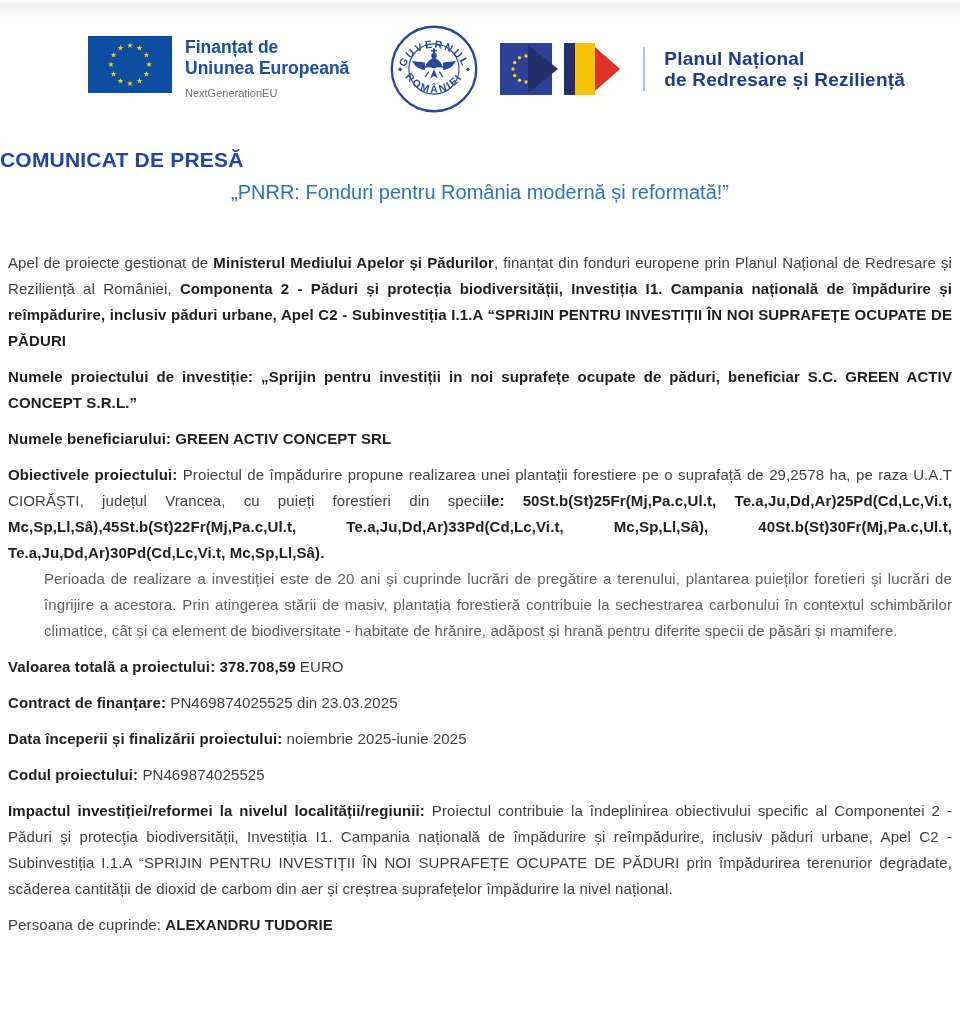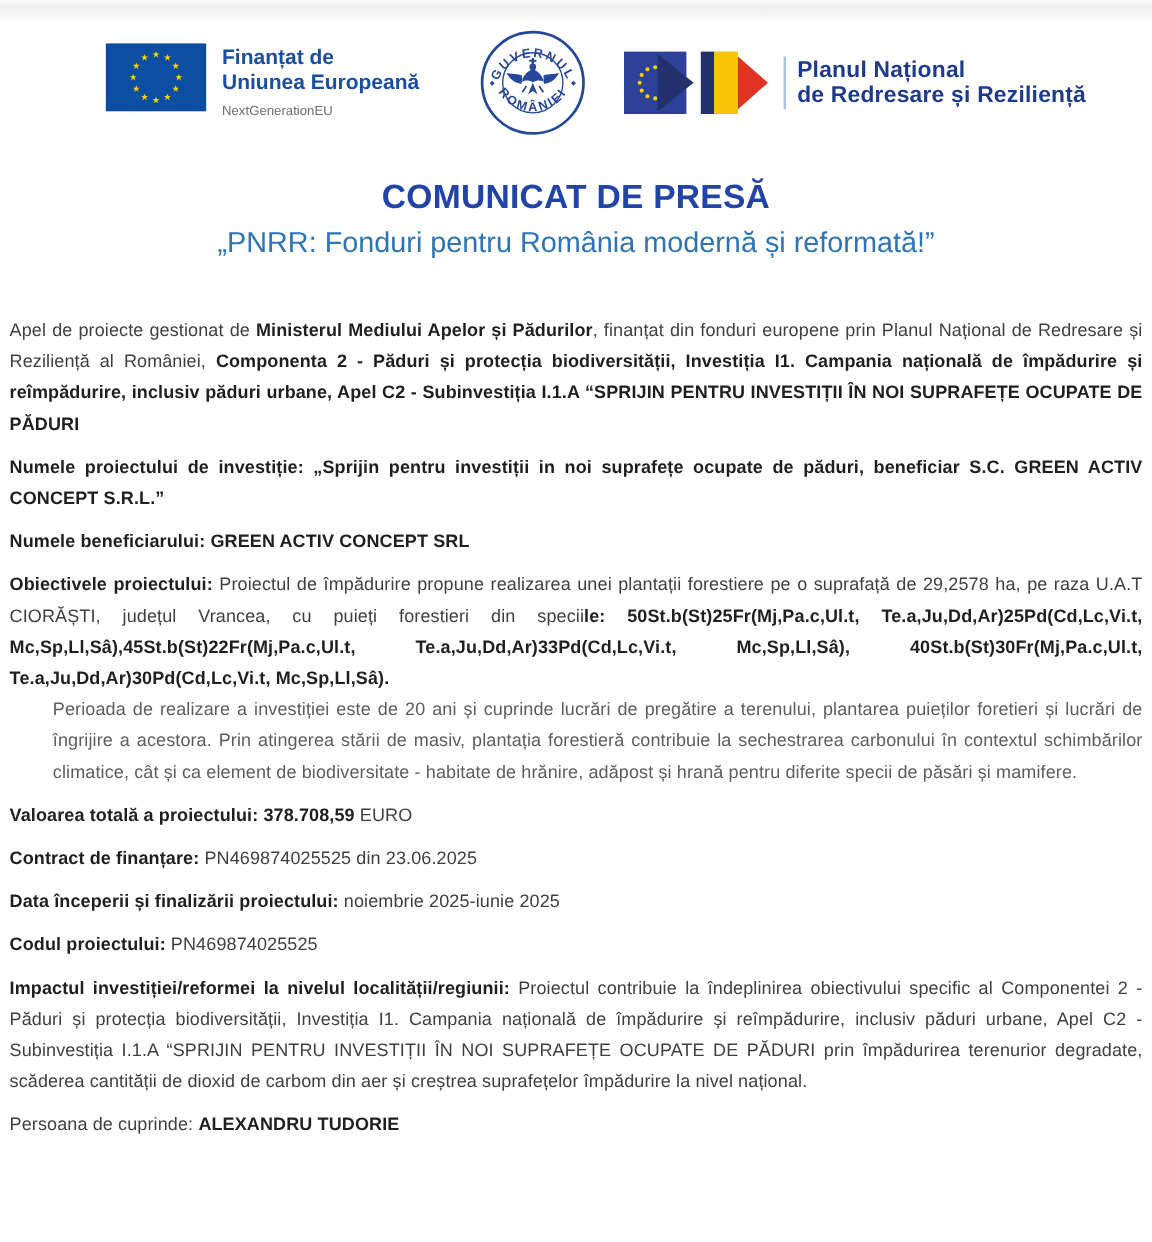--- a/index.html
+++ b/index.html
@@ -13,28 +13,28 @@
   html,body{margin:0;padding:0;background:#ffffff;}
   body{width:960px;height:1035px;overflow:hidden;font-family:"Liberation Sans",sans-serif;}
   .page{position:relative;width:960px;height:1035px;background:#fff;overflow:hidden;}
   .top-band{height:18px;background:linear-gradient(180deg,#fefefe 0%,#ececec 32%,#f6f6f6 68%,#ffffff 100%);}
   .logos{display:flex;align-items:center;justify-content:space-between;padding:4px 55px 0 57px;height:94px;}
   .eu-block{display:flex;align-items:flex-start;gap:13px;margin-left:31px;}
   .eu-text{padding-top:1px;}
   .eu-bold{font-weight:bold;color:var(--eu-text-blue);font-size:17.5px;line-height:21px;}
   .eu-gray{color:var(--nextgen-gray);font-size:11px;line-height:19px;margin-top:5px;}
   .seal{margin-left:18px;}
-  .pnrr-block{display:flex;align-items:center;gap:9px;}
+  .pnrr-block{display:flex;align-items:center;gap:19px;}
   .pnrr-sep{width:2px;height:44px;background:var(--separator-blue);}
   .pnrr-text div{font-weight:bold;color:var(--pnrr-text-blue);font-size:19px;line-height:21.5px;letter-spacing:0.2px;}
   .date{margin-top:28px;padding-right:6px;text-align:right;font-weight:bold;font-style:italic;
         font-size:16.5px;color:var(--date-black);letter-spacing:0.3px;}
-  .title{margin:32px 0 0 0;text-align:center;font-size:28px;font-weight:bold;
+  .title{margin:32px 0 0 0;font-size:21px;font-weight:bold;
          color:var(--title-blue);letter-spacing:0.2px;}
-  .subtitle{margin:9px 0 0 0;text-align:center;font-size:24px;font-weight:normal;
+  .subtitle{margin:9px 0 0 0;text-align:center;font-size:20px;font-weight:normal;
             color:var(--subtitle-blue);}
   .body{margin:46px 8px 0 8px;font-size:15px;line-height:26px;text-align:justify;
         color:var(--body-text);letter-spacing:0.1px;}
   .body p{margin:0 0 10px 0;}
   .body p.no-gap{margin-bottom:0;}
   .body p.muted{color:var(--gray-text);margin-left:36px;}
   .body .b{font-weight:bold;color:var(--bold-text);}
   svg text{font-family:"Liberation Sans",sans-serif;}
 </style>
 </head>
@@ -130,19 +130,19 @@
   <h1 class="title">COMUNICAT DE PRESĂ</h1>
   <h2 class="subtitle">„PNRR: Fonduri pentru România modernă și reformată!”</h2>
 
   <div class="body">
       <p><span>Apel de proiecte gestionat de </span><span class="b">Ministerul Mediului Apelor și Pădurilor</span><span>, finanțat din fonduri europene prin Planul Național de Redresare și Reziliență al României, </span><span class="b">Componenta 2 - Păduri și protecția biodiversității, Investiția I1. Campania națională de împădurire și reîmpădurire, inclusiv păduri urbane, Apel C2 - Subinvestiția I.1.A “SPRIJIN PENTRU INVESTIȚII ÎN NOI SUPRAFEȚE OCUPATE DE PĂDURI</span></p>
       <p><span class="b">Numele proiectului de investiție: „Sprijin pentru investiții in noi suprafețe ocupate de păduri, beneficiar S.C. GREEN ACTIV CONCEPT S.R.L.”</span></p>
       <p><span class="b">Numele beneficiarului: GREEN ACTIV CONCEPT SRL</span></p>
       <p class="no-gap"><span class="b">Obiectivele proiectului:</span><span> Proiectul de împădurire propune realizarea unei plantații forestiere pe o suprafață de 29,2578 ha, pe raza U.A.T CIORĂȘTI, județul Vrancea, cu puieți forestieri din specii</span><span class="b">le: 50St.b(St)25Fr(Mj,Pa.c,Ul.t, Te.a,Ju,Dd,Ar)25Pd(Cd,Lc,Vi.t, Mc,Sp,Ll,Sâ),45St.b(St)22Fr(Mj,Pa.c,Ul.t, Te.a,Ju,Dd,Ar)33Pd(Cd,Lc,Vi.t, Mc,Sp,Ll,Sâ), 40St.b(St)30Fr(Mj,Pa.c,Ul.t, Te.a,Ju,Dd,Ar)30Pd(Cd,Lc,Vi.t, Mc,Sp,Ll,Sâ).</span></p>
       <p class="muted"><span>Perioada de realizare a investiției este de 20 ani și cuprinde lucrări de pregătire a terenului, plantarea puieților foretieri și lucrări de îngrijire a acestora. Prin atingerea stării de masiv, plantația forestieră contribuie la sechestrarea carbonului în contextul schimbărilor climatice, cât și ca element de biodiversitate - habitate de hrănire, adăpost și hrană pentru diferite specii de păsări și mamifere.</span></p>
       <p><span class="b">Valoarea totală a proiectului: 378.708,59</span><span> EURO</span></p>
-      <p><span class="b">Contract de finanțare:</span><span> PN469874025525 din 23.06.2025</span></p>
+      <p><span class="b">Contract de finanțare:</span><span> PN469874025525 din 23.03.2025</span></p>
       <p><span class="b">Data începerii și finalizării proiectului:</span><span> noiembrie 2025-iunie 2025</span></p>
       <p><span class="b">Codul proiectului:</span><span> PN469874025525</span></p>
       <p><span class="b">Impactul investiției/reformei la nivelul localității/regiunii:</span><span> Proiectul contribuie la îndeplinirea obiectivului specific al Componentei 2 - Păduri și protecția biodiversității, Investiția I1. Campania națională de împădurire și reîmpădurire, inclusiv păduri urbane, Apel C2 - Subinvestiția I.1.A “SPRIJIN PENTRU INVESTIȚII ÎN NOI SUPRAFEȚE OCUPATE DE PĂDURI prin împădurirea terenurior degradate, scăderea cantității de dioxid de carbom din aer și creștrea suprafețelor împădurire la nivel național.</span></p>
       <p><span>Persoana de cuprinde: </span><span class="b">ALEXANDRU TUDORIE</span></p>
     </div>
 </div>
 
 </body></html>

